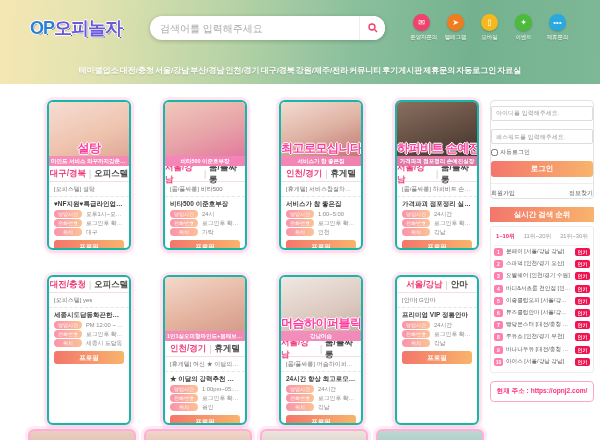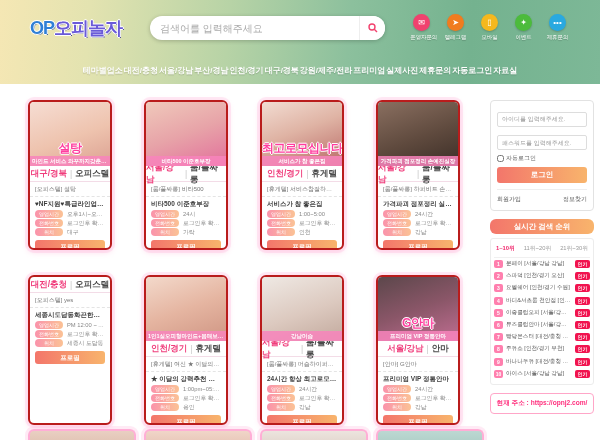--- a/index.html
+++ b/index.html
@@ -49,23 +49,24 @@
   .nav { height: 28px; display: flex; justify-content: center; align-items: center; gap: 1px; }
   .nav-item {
     font-size: 8px; font-weight: bold; color: #fff; white-space: nowrap; cursor: pointer;
     text-shadow: 0 1px 1px rgba(0,0,0,.18);
   }
   
   .main { display: flex; padding: 16px 6px 0 28px; }
   .grid { width: 456px; display: grid; grid-template-columns: repeat(4,108px); gap: 25px 8px; }
   
   .card {
-    width: 84px; height: 150px; background: #fff; border: 2px solid #b91c1c;
+    width: 84px; height: 150px; background: #fff; border: 2px solid #14b8a6;
     border-radius: 6px; overflow: hidden; cursor: pointer;
     box-shadow: 0 0 0 3px rgba(255,195,225,.35), 0 2px 6px rgba(255,160,205,.45);
+    margin-left: 19px;
   }
   .card-img { height: 64px; position: relative; }
   .card-img-title {
     position: absolute; bottom: 9px; width: 100%; text-align: center;
     font-size: 12px; font-weight: 800; color: #ff3d9e; letter-spacing: -0.5px;
     text-shadow: -1px 0 #fff, 1px 0 #fff, 0 -1px #fff, 0 1px #fff;
     white-space: nowrap; overflow: hidden;
   }
   .card-img-sub {
     position: absolute; bottom: 0; width: 100%; background: rgba(248,132,188,.85);
@@ -102,42 +103,42 @@
     background: linear-gradient(90deg,#f3766b,#f8b46c);
   }
   
   .teaser {
     width: 108px; height: 30px; border: 2px solid #ffaed6; border-bottom: none;
     border-radius: 6px 6px 0 0;
     box-shadow: 0 0 0 3px rgba(255,195,225,.35);
   }
   
   .sidebar { width: 104px; margin-left: 6px; flex: none; }
-  .login-box { border: 1px solid #e2e2e2; border-radius: 4px; padding: 6px; background: #fff; }
+  .login-box { border: 1px solid #e2e2e2; border-radius: 4px; background: #fff; }
   .login-input {
     width: 100%; height: 15px; border: 1px solid #ddd; border-radius: 2px;
     font-size: 6px; padding: 0 4px; color: #444; margin-bottom: 4px; outline: none;
     font-family: "Liberation Sans", sans-serif;
   }
   .login-input::placeholder { color: #999; }
   .auto-row { display: flex; align-items: center; font-size: 6px; color: #666; margin-bottom: 4px; gap: 2px; }
   .auto-row input { width: 7px; height: 7px; margin: 0; }
   .login-btn {
     height: 16px; line-height: 16px; text-align: center; color: #fff; font-size: 7.5px;
     font-weight: bold; border-radius: 3px; cursor: pointer;
     background: linear-gradient(90deg,#f3766b,#f8b46c);
   }
   .login-links {
     display: flex; justify-content: space-between; font-size: 6px; color: #555;
     border-top: 1px solid #eee; margin-top: 6px; padding-top: 5px;
   }
   .login-links span { cursor: pointer; }
   .rank-title {
     margin-top: 8px; height: 15px; line-height: 15px; text-align: center; color: #fff;
-    font-size: 7.5px; font-weight: bold; border-radius: 6px;
+    font-size: 7.5px; font-weight: bold; border-radius: 0;
     background: linear-gradient(90deg,#f3766b,#f8b46c);
   }
   .rank-box { border: 1px solid #ececec; border-radius: 3px; margin-top: 4px; padding: 3px 3px 4px; }
   .rank-tabs { display: flex; justify-content: space-between; padding: 2px 2px 4px; border-bottom: 1px solid #f0f0f0; }
   .rank-tab { font-size: 5.8px; color: #999; cursor: pointer; white-space: nowrap; }
   .rank-tab.active { color: #f0246a; font-weight: bold; }
   .rank-row { display: flex; align-items: center; height: 12.2px; cursor: pointer; }
   .rank-no {
     width: 9px; height: 8px; flex: none; background: #ff7fae; color: #fff; border-radius: 2px;
     font-size: 5px; line-height: 8px; text-align: center; font-weight: bold;
@@ -211,23 +212,23 @@
       <div class="nav-item">서울/강남</div>
 
       <div class="nav-item">부산/경남</div>
 
       <div class="nav-item">인천/경기</div>
 
       <div class="nav-item">대구/경북</div>
 
       <div class="nav-item">강원/제주/전라</div>
 
-      <div class="nav-item">프리미엄</div>
-
-      <div class="nav-item">실제사진</div>
+      <div class="nav-item">커뮤니티</div>
+
+      <div class="nav-item">후기게시판</div>
 
       <div class="nav-item">제휴문의</div>
 
       <div class="nav-item">자동로그인</div>
 
       <div class="nav-item">자료실</div>
     </div>
 </div>
 
 <div class="main">
@@ -310,20 +311,21 @@
           </div>
           <div class="info-row">
             <span class="pill">위치</span>
             <span class="val">인천</span>
           </div>
           <div class="profile-btn">프로필</div>
         </div>
 
         <div class="card">
           <div class="card-img" style="background:linear-gradient(160deg,#8a6f60 0%,#5f4a3e 55%,#3c2e27 100%)">
+            <div class="card-img-title">하퍼비트 손예진</div>
             <div class="card-img-sub">가격파괴 점포정리 손예진실장</div>
           </div>
           <div class="card-region">
             <span class="region">서울/강남</span>
             <span class="sep">|</span>
             <span class="cat">룸/풀싸롱</span>
           </div>
           <div class="card-tag">[룸/풀싸롱] 하퍼비트 손예진</div>
           <div class="card-desc">가격파괴 점포정리 실제사진</div>
           <div class="info-row">
@@ -385,20 +387,21 @@
           </div>
           <div class="info-row">
             <span class="pill">위치</span>
             <span class="val">용인</span>
           </div>
           <div class="profile-btn">프로필</div>
         </div>
 
         <div class="card">
           <div class="card-img" style="background:linear-gradient(160deg,#efe9e4 0%,#dcc9bf 55%,#c2a99d 100%)">
+            <div class="card-img-title">머슴하이퍼블릭</div>
             <div class="card-img-sub">강남머슴</div>
           </div>
           <div class="card-region">
             <span class="region">서울/강남</span>
             <span class="sep">|</span>
             <span class="cat">룸/풀싸롱</span>
           </div>
           <div class="card-tag">[룸/풀싸롱] 머슴하이퍼블릭</div>
           <div class="card-desc">24시간 항상 최고로모십니다</div>
           <div class="info-row">
@@ -410,24 +413,20 @@
             <span class="val">로그인후 확인가능</span>
           </div>
           <div class="info-row">
             <span class="pill">위치</span>
             <span class="val">강남</span>
           </div>
           <div class="profile-btn">프로필</div>
         </div>
 
         <div class="card">
-          <div class="card-img" style="background:linear-gradient(160deg,#5c474b 0%,#8a5668 50%,#c06e92 100%)">
-            <div class="card-img-title">G안마</div>
-            <div class="card-img-sub">프리미엄 VIP 정통안마</div>
-          </div>
           <div class="card-region">
             <span class="region">서울/강남</span>
             <span class="sep">|</span>
             <span class="cat">안마</span>
           </div>
           <div class="card-tag">[안마] G안마</div>
           <div class="card-desc">프리미엄 VIP 정통안마</div>
           <div class="info-row">
             <span class="pill">영업시간</span>
             <span class="val">24시간</span>

